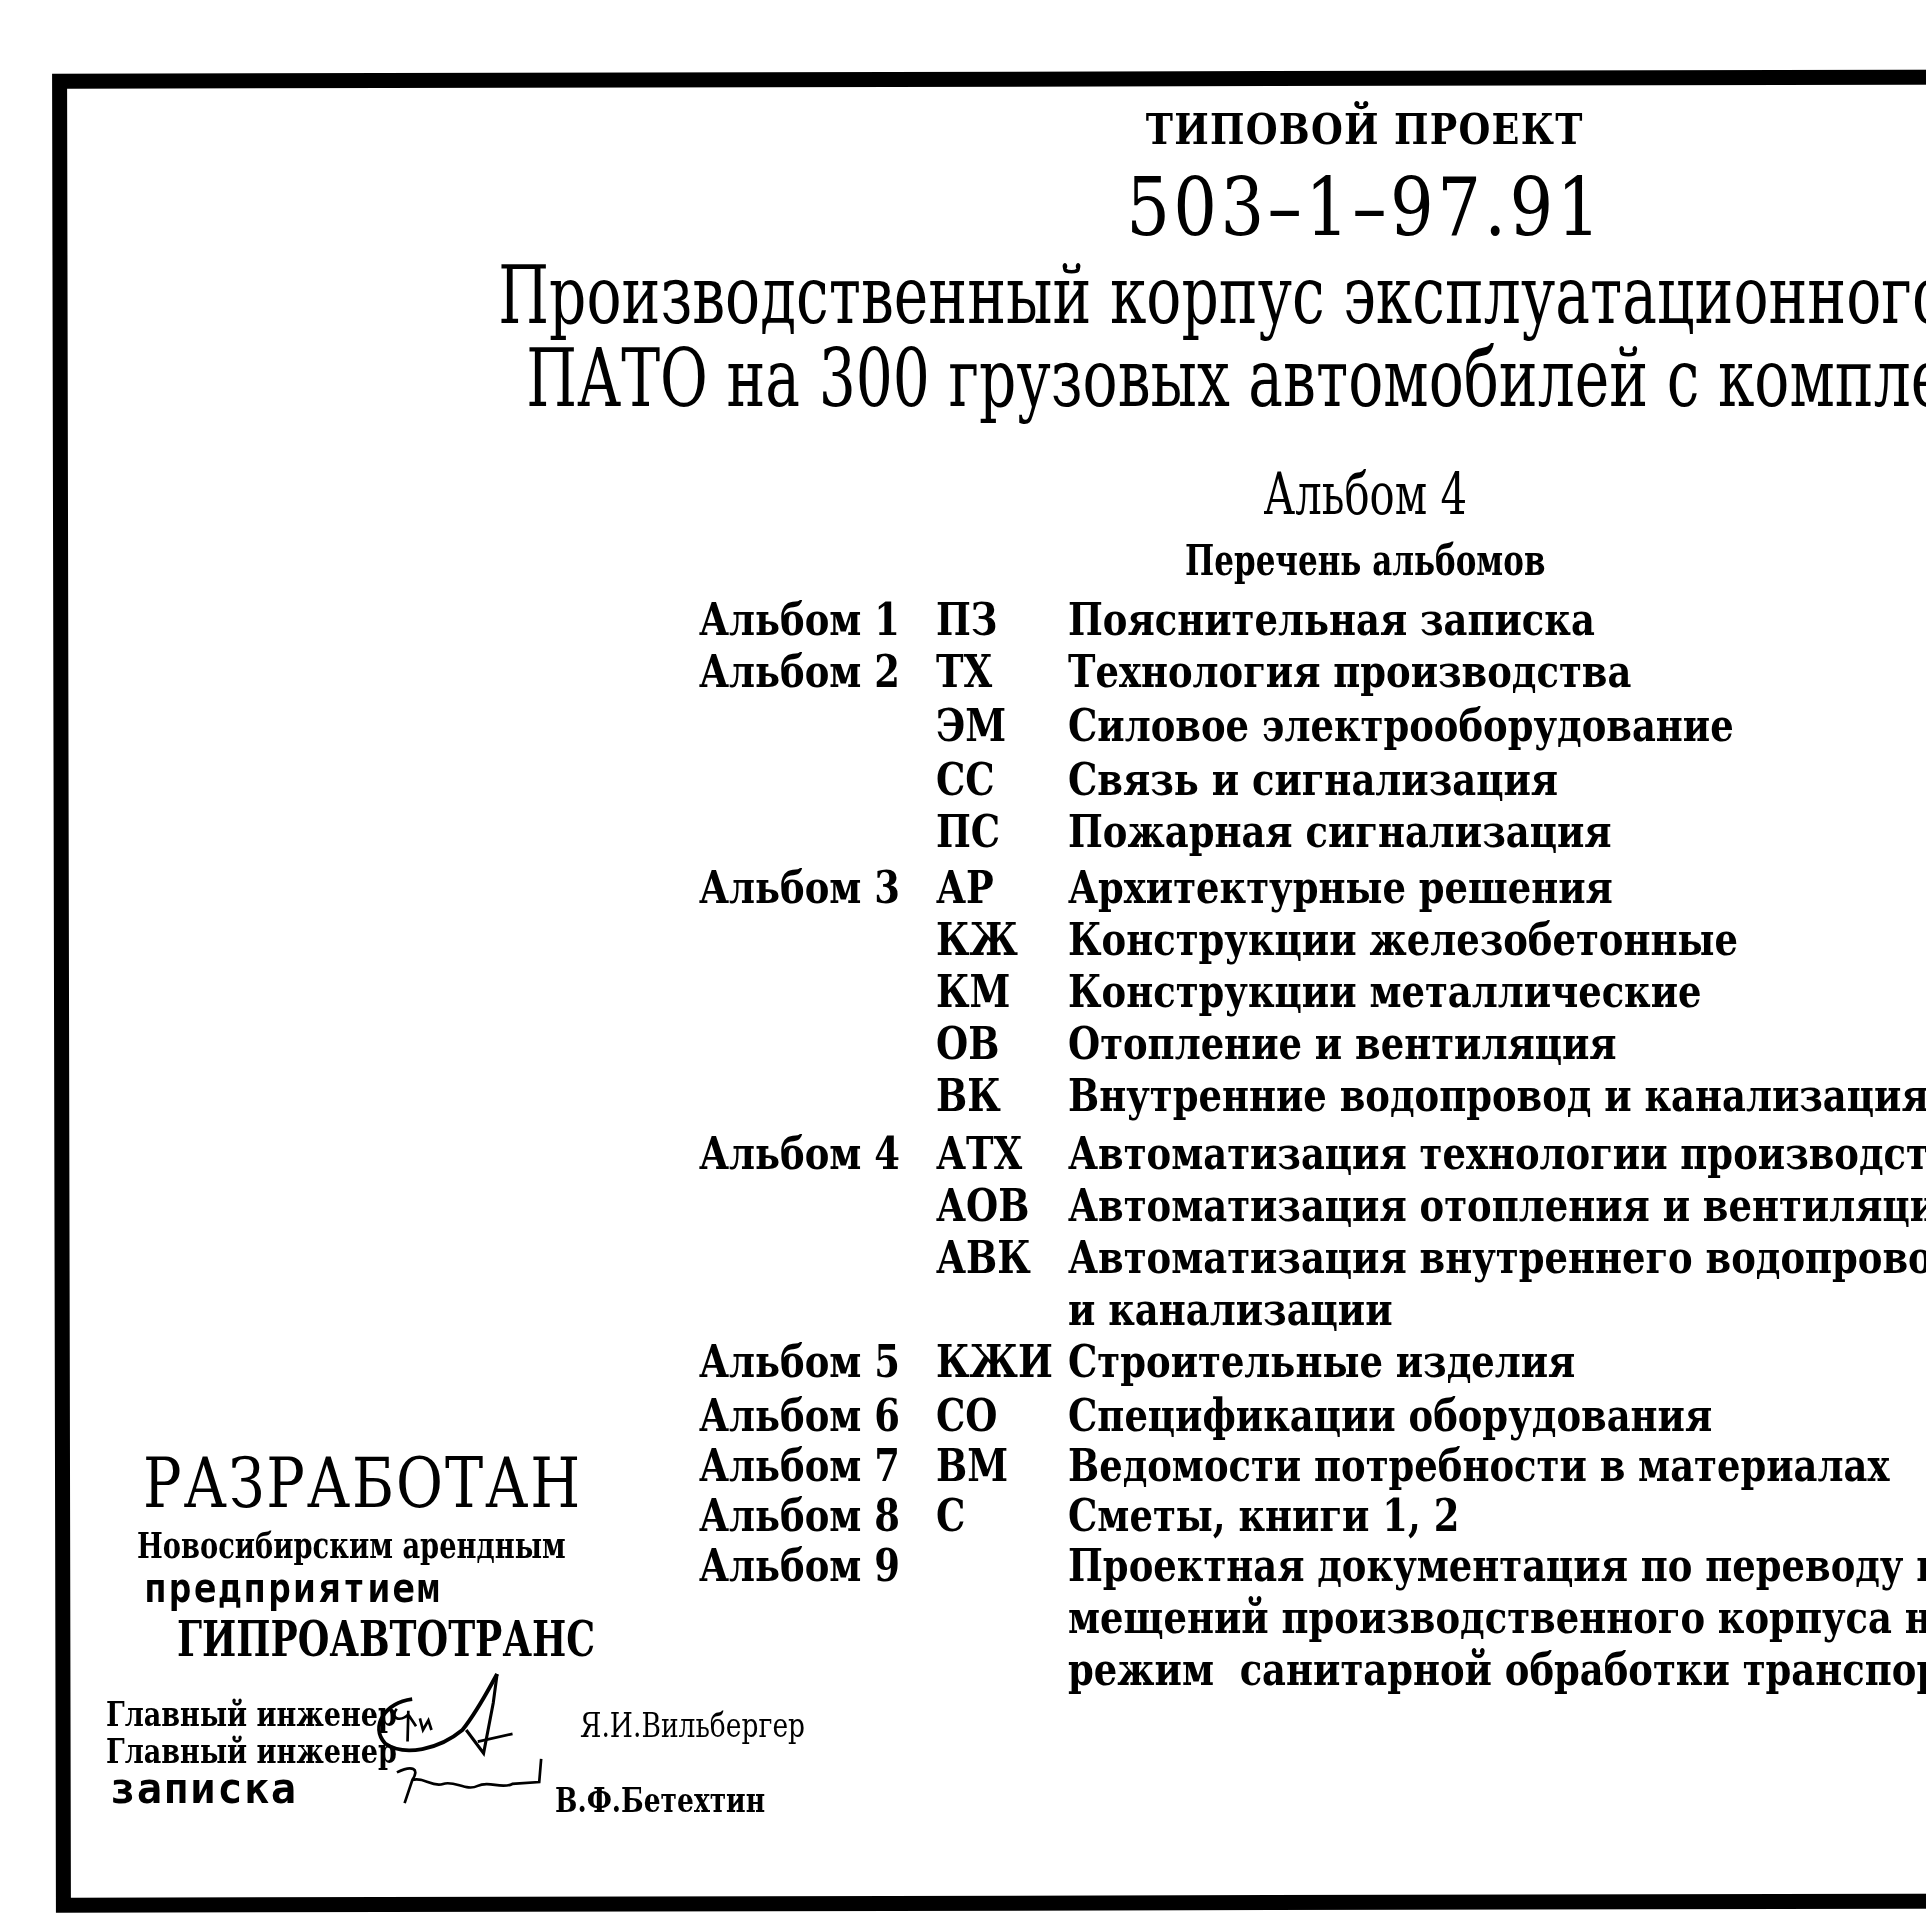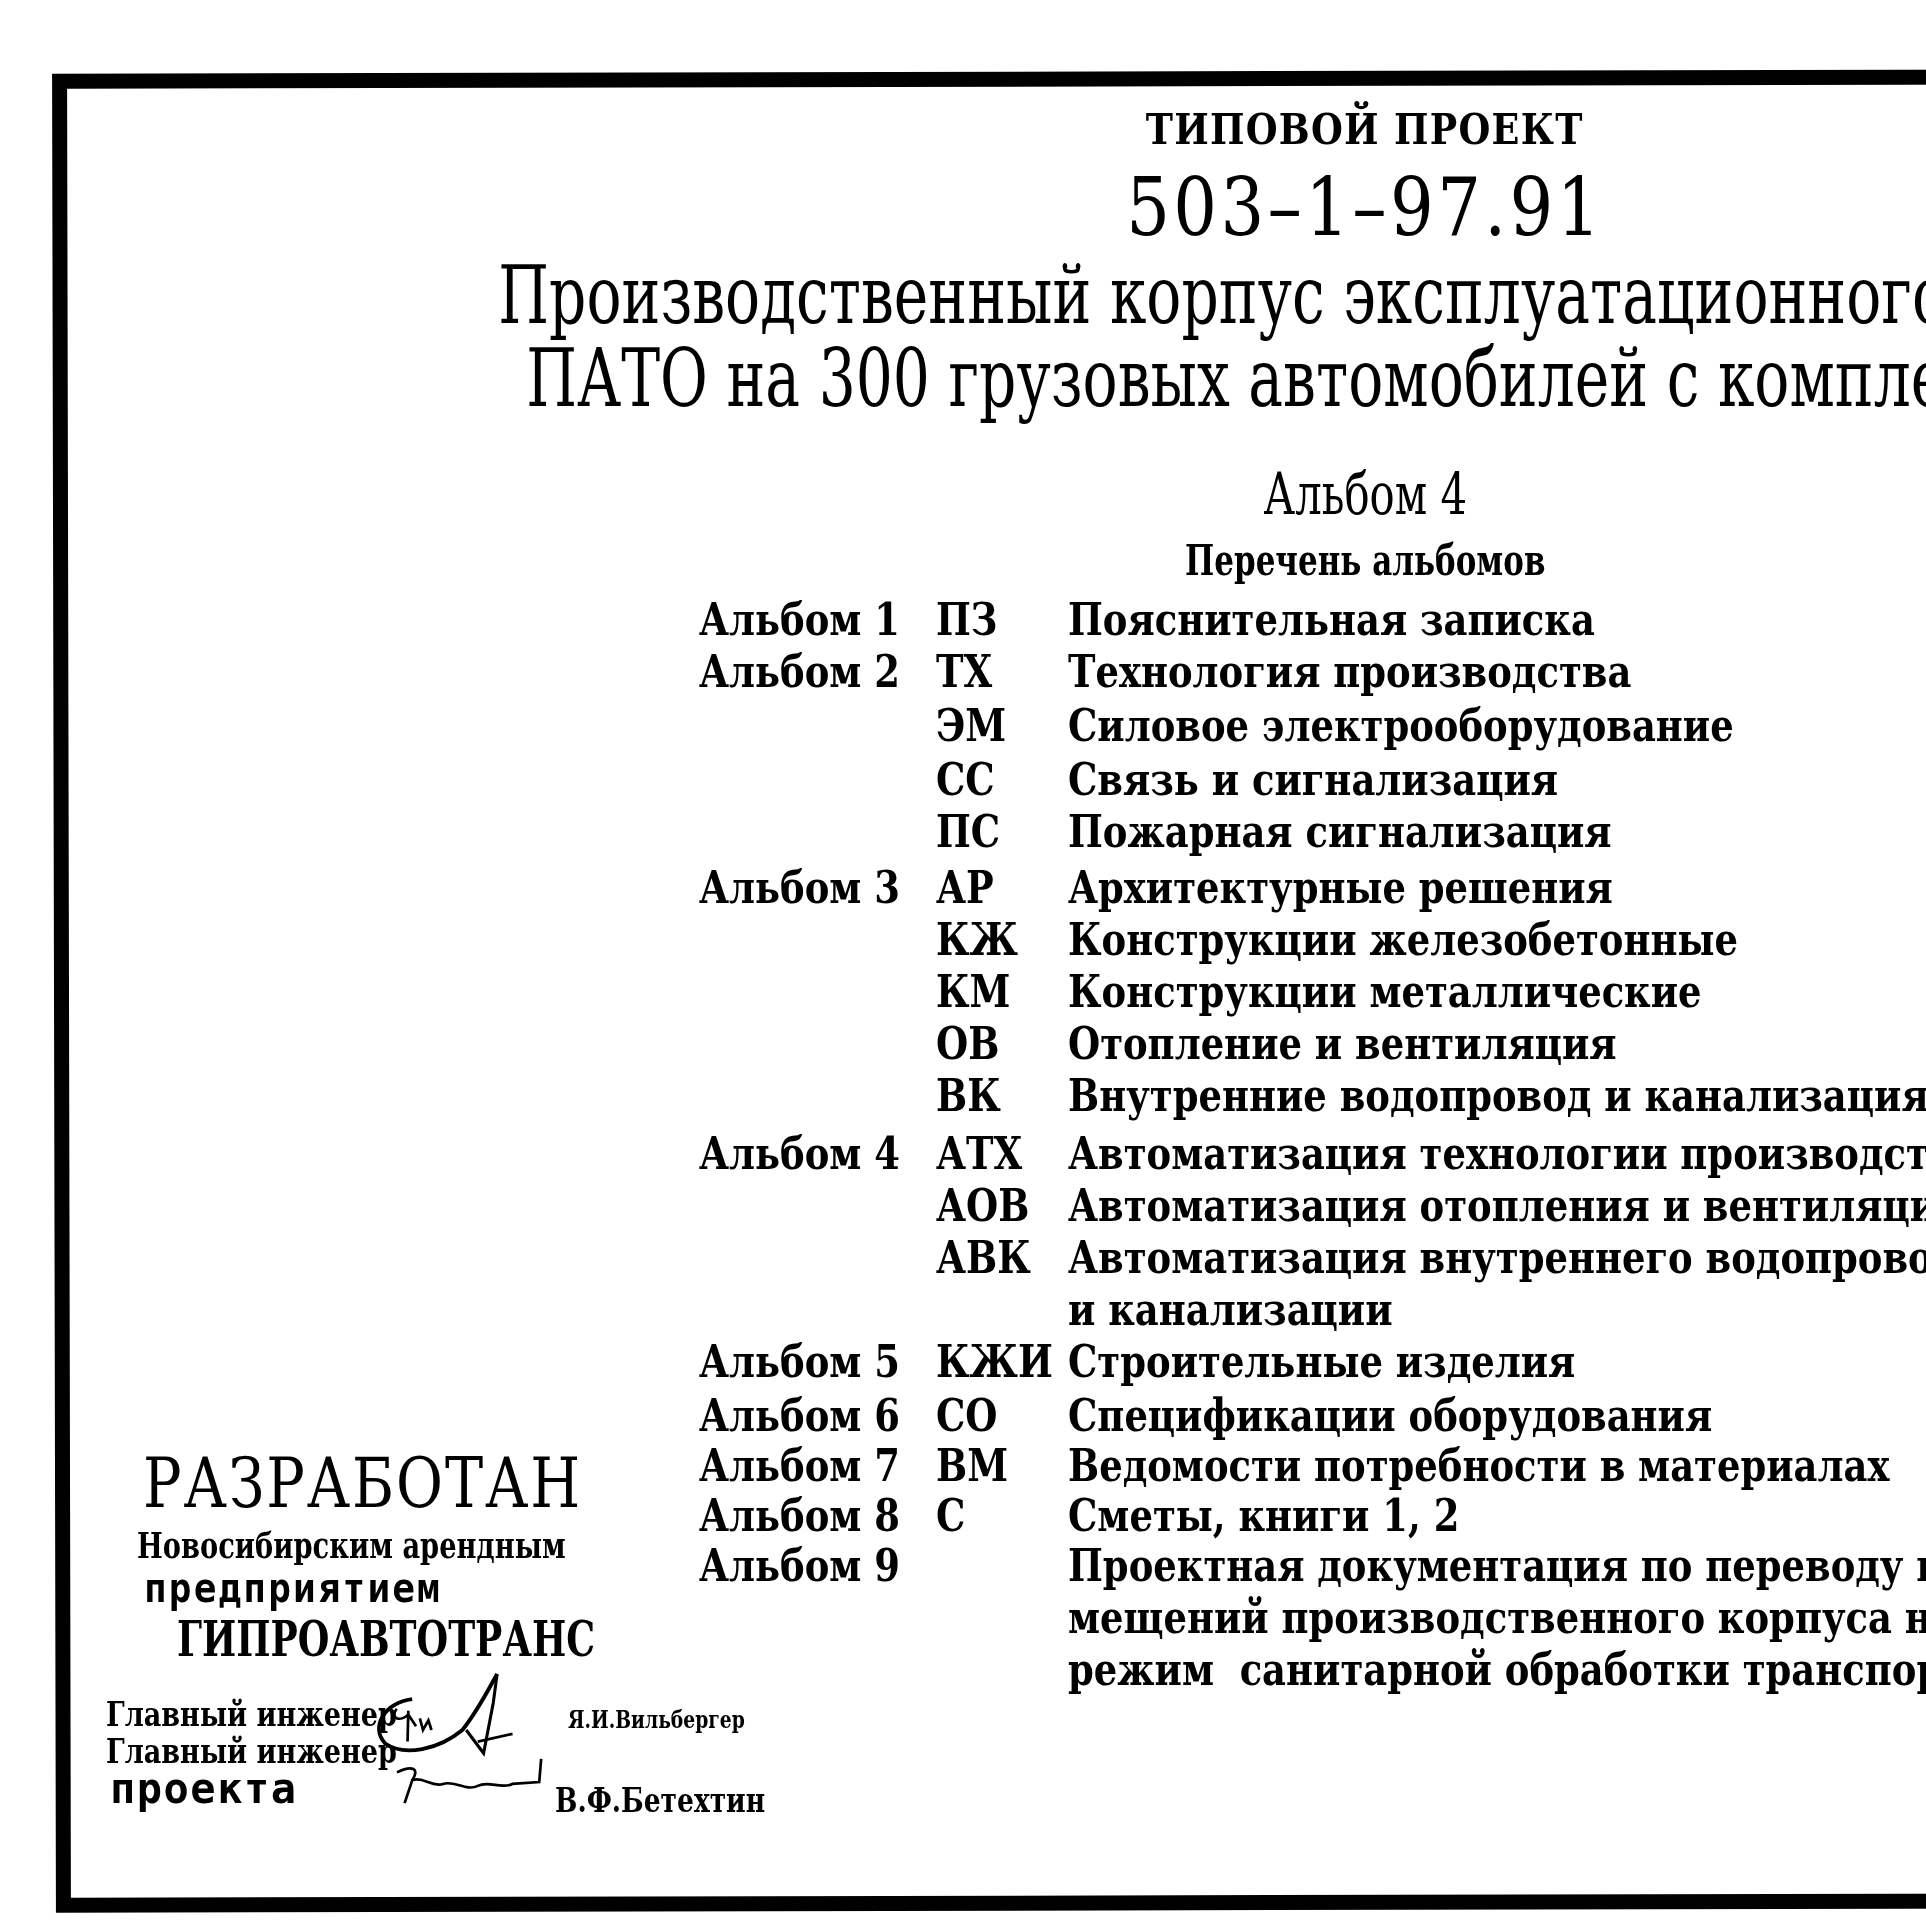--- a/index.html
+++ b/index.html
@@ -27,21 +27,21 @@
 
   #dev-title { left:143px; top:1443px; font-size:69px; letter-spacing:2.3px; }
   #dev-line1 { left:137px; top:1525px; font-size:35px; font-weight:bold;text-align:center; }
   #dev-line2 { left:144px; top:1564px; font-size:41px; font-weight:bold; font-family:"DejaVu Sans Mono","Liberation Mono",monospace; letter-spacing:2.3px; }
   #dev-line3 { left:144px; top:1610px; font-size:49px; font-weight:bold;margin-left:33px; }
 
   .sig-label { font-size:33px; font-weight:bold; }
   #sig1-label { left:106px; top:1695px; }
   #sig2-label { left:106px; top:1732px; }
   #sig2-label2 { left:110px; top:1764px; font-size:42px; font-family:"DejaVu Sans Mono","Liberation Mono",monospace; letter-spacing:1.5px; }
-  #sig1-name { left:568px; top:1705px; font-size:24px; font-weight:bold; }
+  #sig1-name { left:580px; top:1705px; font-size:34px; font-weight:normal; }
   #sig2-name { left:555px; top:1780px; font-size:34px; font-weight:bold; }
   .signature { position:absolute; }
 </style>
 </head>
 <body>
 
 <div class="frame"></div>
 
 <div id="project-type" class="abs center"><span class="c-center" style="transform:scaleX(0.85)">ТИПОВОЙ ПРОЕКТ</span></div>
 <div id="project-number" class="abs center"><span class="c-center" style="transform:scaleX(0.85)">503–1–97.91</span></div>
@@ -158,21 +158,21 @@
     </div>
   </div>
 
 <div id="dev-title" class="abs"><span class="cond" style="transform:scaleX(0.83)">РАЗРАБОТАН</span></div>
 <div id="dev-line1" class="abs"><span class="cond" style="transform:scaleX(0.78)">Новосибирским арендным</span></div>
 <div id="dev-line2" class="abs"><span class="cond" style="transform:scaleX(0.92)">предприятием</span></div>
 <div id="dev-line3" class="abs"><span class="cond" style="transform:scaleX(0.74)">ГИПРОАВТОТРАНС</span></div>
 
 <div id="sig1-label" class="abs sig-label"><span class="cond" style="transform:scaleX(0.82)">Главный инженер</span></div>
 <div id="sig2-label" class="abs sig-label"><span class="cond" style="transform:scaleX(0.82)">Главный инженер</span></div>
-<div id="sig2-label2" class="abs"><span class="cond" style="font-weight:bold">проекта</span></div>
+<div id="sig2-label2" class="abs"><span class="cond" style="font-weight:bold">записка</span></div>
 
 <svg class="signature" style="left:362px;top:1672px" width="193" height="89" viewBox="0 0 500 230">
   <path d="M130 70 C 60 80, 20 140, 60 185 C 110 220, 200 200, 260 150 C 300 100, 330 40, 350 5" stroke="#000" stroke-width="10" fill="none"></path>
   <path d="M350 5 L 340 80 L 315 210 L 270 150" stroke="#000" stroke-width="8" fill="none"></path>
   <path d="M90 95 C 70 120, 100 130, 120 110 L 140 140 M 120 100 L 118 180 M 150 120 L 158 150 L 172 125 L 180 150" stroke="#000" stroke-width="7" fill="none"></path>
   <path d="M300 180 L 390 160" stroke="#000" stroke-width="7" fill="none"></path>
 </svg>
 <svg class="signature" style="left:389px;top:1757px" width="162" height="50" viewBox="0 0 420 130">
   <path d="M20 40 C 60 20, 80 30, 60 60 L 40 120 M 60 60 C 90 50, 110 80, 140 70 C 170 60, 200 90, 230 75 C 260 60, 290 85, 320 70 L 390 65 L 395 5" stroke="#000" stroke-width="7" fill="none"></path>
 </svg>

